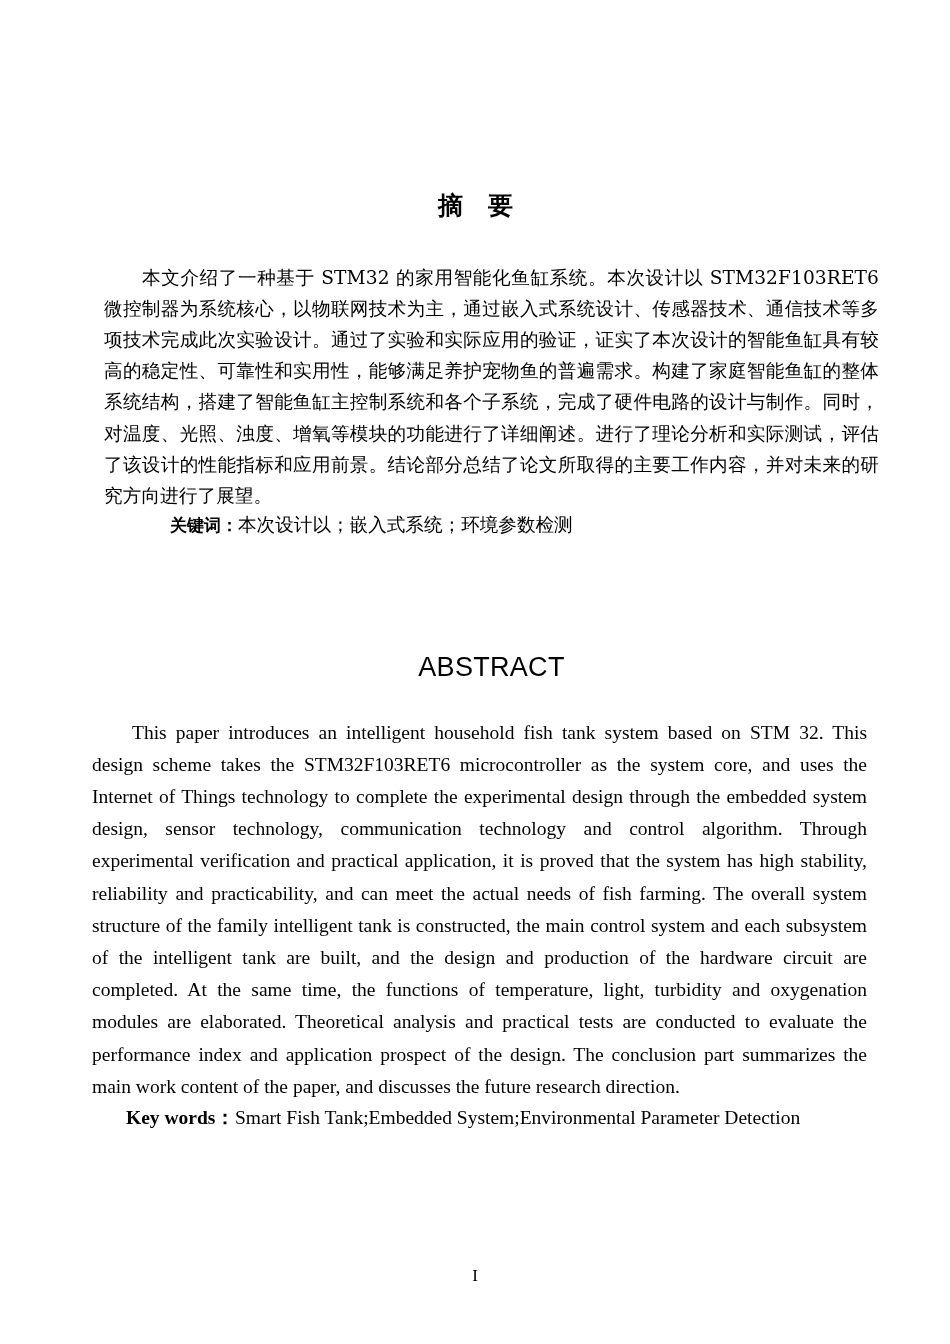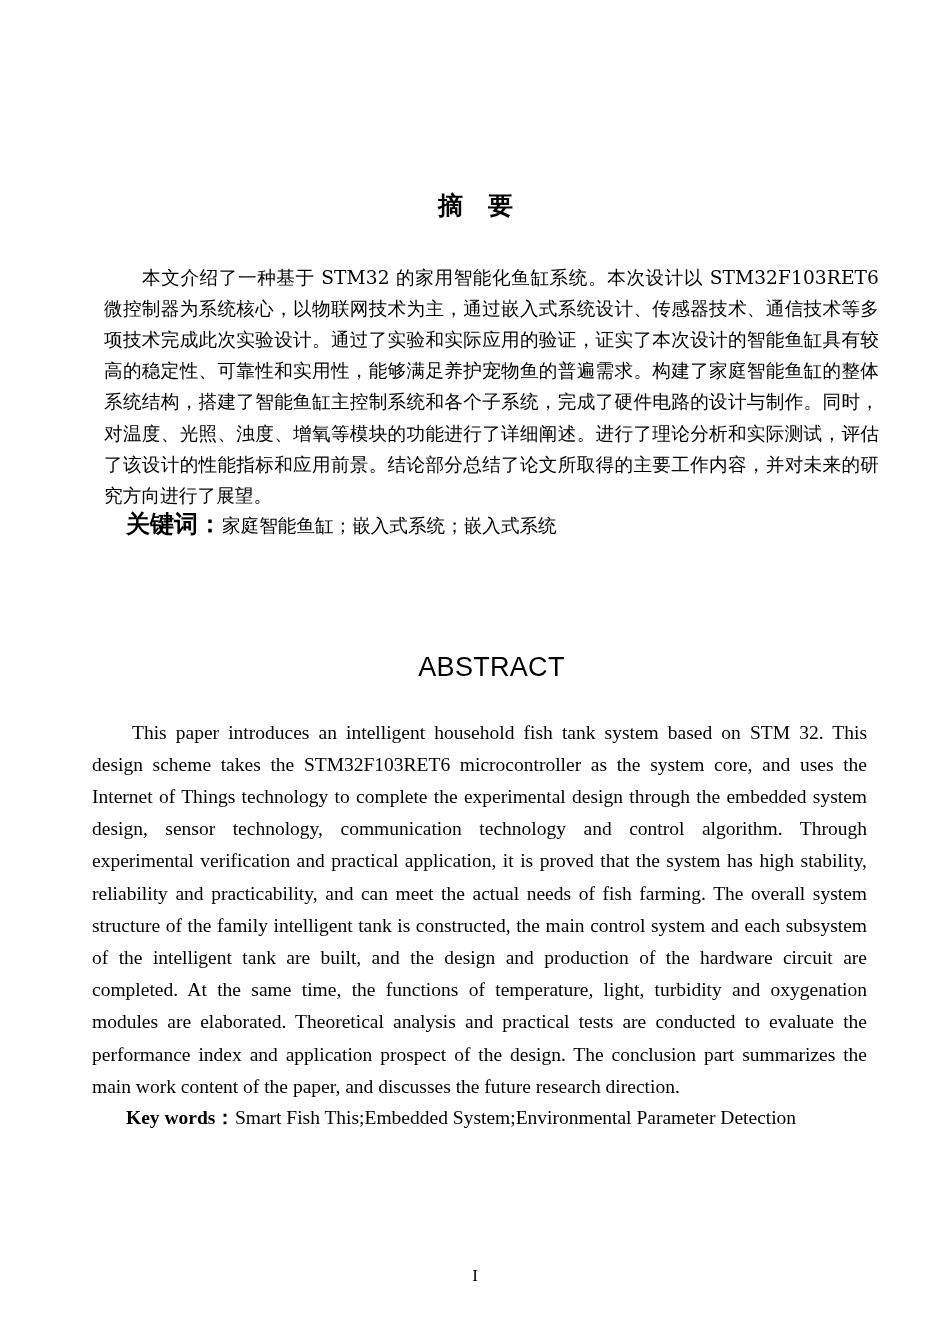--- a/index.html
+++ b/index.html
@@ -75,21 +75,22 @@
     width: 775px;
     font-family: "DejaVu Serif", "Liberation Serif", serif;
     font-size: 18.6px;
     line-height: 31.2px;
     text-indent: 38px;
     white-space: nowrap;
   }
   .cn-keywords .kw-label {
     font-family: "DejaVu Sans", "Liberation Sans", sans-serif;
     font-weight: bold;
-    font-size: 24px;
+    font-size: 17px;
+    margin-left: 44px;
   }
   .cn-keywords .kw-value {
     font-family: "DejaVu Serif", "Liberation Serif", serif;
   }
 
   
   .en-heading {
     position: absolute;
     left: 16px;
     top: 632px;
@@ -148,27 +149,27 @@
 <body>
 
 <div class="page">
   <div class="content">
 
     <h1 class="cn-heading">摘　要</h1>
 
     <p class="cn-body">本文介绍了一种基于 STM32 的家用智能化鱼缸系统。本次设计以 STM32F103RET6 微控制器为系统核心，以物联网技术为主，通过嵌入式系统设计、传感器技术、通信技术等多项技术完成此次实验设计。通过了实验和实际应用的验证，证实了本次设计的智能鱼缸具有较高的稳定性、可靠性和实用性，能够满足养护宠物鱼的普遍需求。构建了家庭智能鱼缸的整体系统结构，搭建了智能鱼缸主控制系统和各个子系统，完成了硬件电路的设计与制作。同时，对温度、光照、浊度、增氧等模块的功能进行了详细阐述。进行了理论分析和实际测试，评估了该设计的性能指标和应用前景。结论部分总结了论文所取得的主要工作内容，并对未来的研究方向进行了展望。</p>
 
     <p class="cn-keywords">
-      <span class="kw-label">关键词：</span><span class="kw-value">家庭智能鱼缸；嵌入式系统；嵌入式系统</span>
+      <span class="kw-label">关键词：</span><span class="kw-value">本次设计以；嵌入式系统；环境参数检测</span>
     </p>
 
     <h1 class="en-heading">ABSTRACT</h1>
 
     <p class="en-body">This paper introduces an intelligent household fish tank system based on STM 32. This design scheme takes the STM32F103RET6 microcontroller as the system core, and uses the Internet of Things technology to complete the experimental design through the embedded system design, sensor technology, communication technology and control algorithm. Through experimental verification and practical application, it is proved that the system has high stability, reliability and practicability, and can meet the actual needs of fish farming. The overall system structure of the family intelligent tank is constructed, the main control system and each subsystem of the intelligent tank are built, and the design and production of the hardware circuit are completed. At the same time, the functions of temperature, light, turbidity and oxygenation modules are elaborated. Theoretical analysis and practical tests are conducted to evaluate the performance index and application prospect of the design. The conclusion part summarizes the main work content of the paper, and discusses the future research direction.</p>
 
     <p class="en-keywords">
-      <span class="kw-label">Key words：</span><span class="kw-value">Smart Fish This;Embedded System;Environmental Parameter Detection</span>
+      <span class="kw-label">Key words：</span><span class="kw-value">Smart Fish Tank;Embedded System;Environmental Parameter Detection</span>
     </p>
 
   </div>
 
   <div class="page-number">I</div>
 </div>
 
 </body></html>

